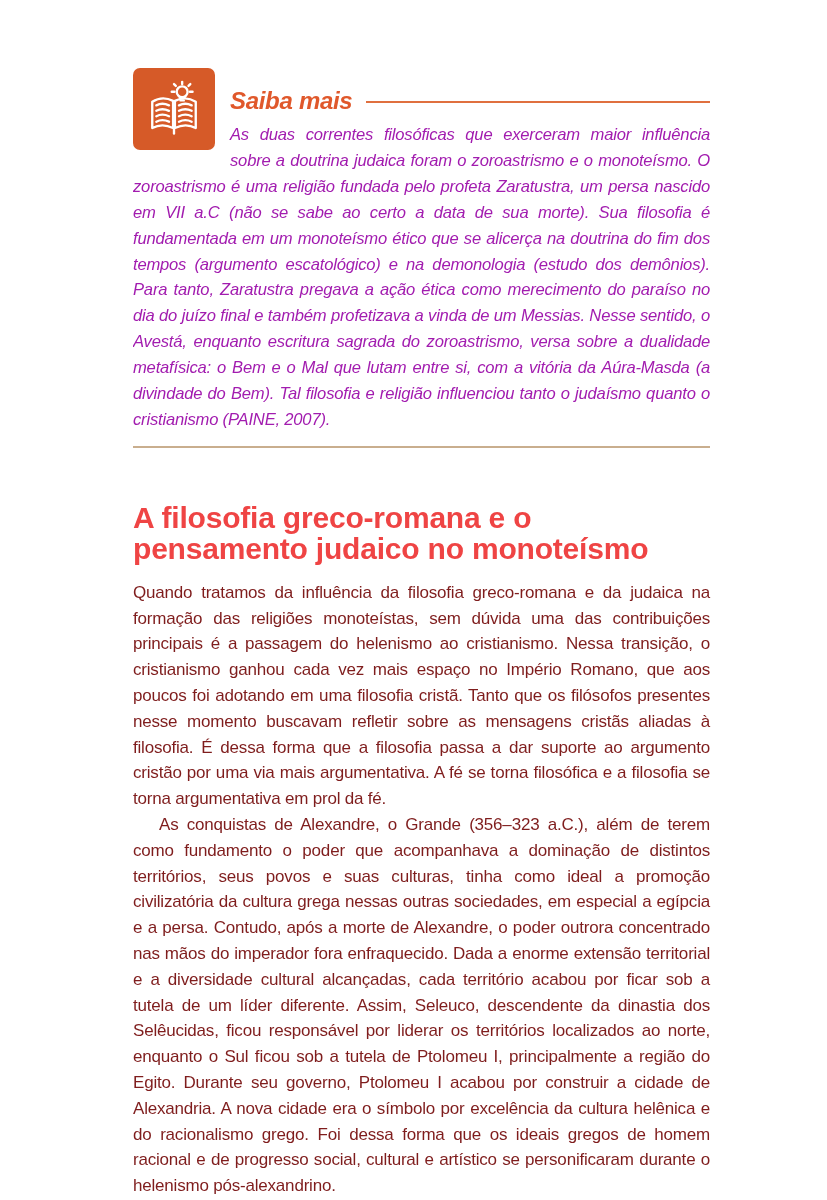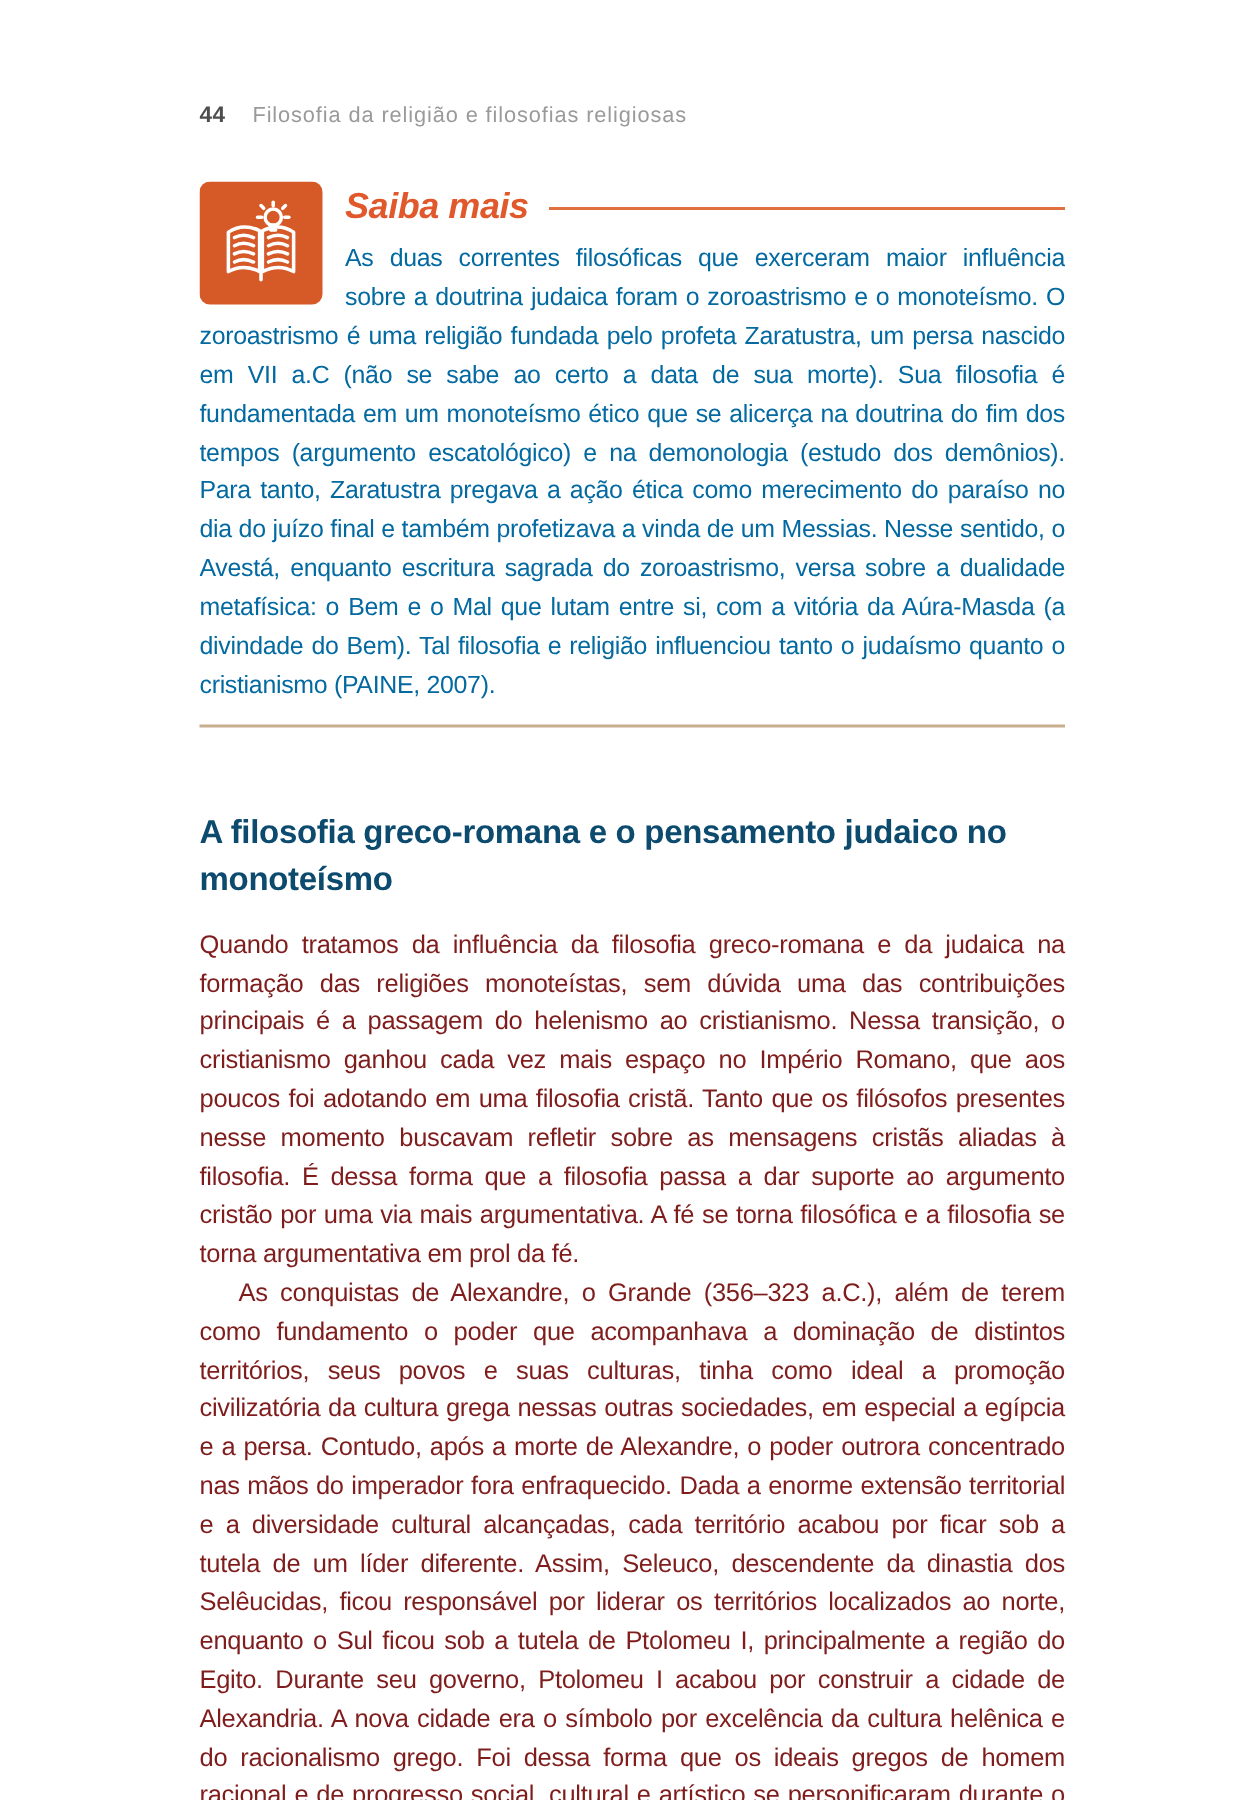--- a/index.html
+++ b/index.html
@@ -49,20 +49,21 @@
     margin: 0 15px 4px 0;
     display: flex;
     align-items: center;
     justify-content: center;
   }
   .saiba-header {
     display: flex;
     align-items: center;
     height: 34px;
     margin-bottom: 1px;
+    margin-top: 16px;
   }
   .saiba-title {
     font-size: 24px;
     font-weight: bold;
     font-style: italic;
     color: #e0582b;
     letter-spacing: -0.3px;
     white-space: nowrap;
   }
   .saiba-rule {
@@ -70,52 +71,49 @@
     height: 2px;
     background: #e0703f;
     margin-left: 14px;
     margin-top: 2px;
   }
   .saiba-text {
     margin: 4px 0 0 0;
     font-size: 16.6px;
     line-height: 25.9px;
     text-align: justify;
-    color: #0369a1;
+    color: #a21caf;
     letter-spacing: -0.2px;
+    font-style: italic;
   }
 
   
   .section-heading {
     margin: 54px 0 16px 0;
-    font-size: 22px;
+    font-size: 30px;
     line-height: 31px;
     font-weight: bold;
-    color: #0c4a6e;
+    color: #ef4444;
     letter-spacing: -0.2px;
   }
   .body-text p {
     margin: 0;
     font-size: 17px;
     line-height: 25.8px;
     text-align: justify;
     color: #7f1d1d;
     letter-spacing: -0.2px;
   }
   .body-text p + p { text-indent: 26px; }
 </style>
 </head>
 <body>
 
 <div class="page">
 
-  <div class="running-header">
-    <span class="folio">44</span>
-    <span class="running-title">Filosofia da religião e filosofias religiosas</span>
-  </div>
 
   <div class="saiba-box">
     <div class="saiba-icon">
       <svg width="58" height="58" viewBox="0 0 64 64" fill="none" stroke="#ffffff" stroke-width="2.6" stroke-linecap="round" stroke-linejoin="round" aria-hidden="true">
 
         <circle cx="41" cy="13" r="6"></circle>
         <path d="M38.5 19 L43.5 19"></path>
         <path d="M39.2 22.5 L42.8 22.5"></path>
         <path d="M41 4.5 L41 2"></path>
         <path d="M34 6.5 L32 4.5"></path>

